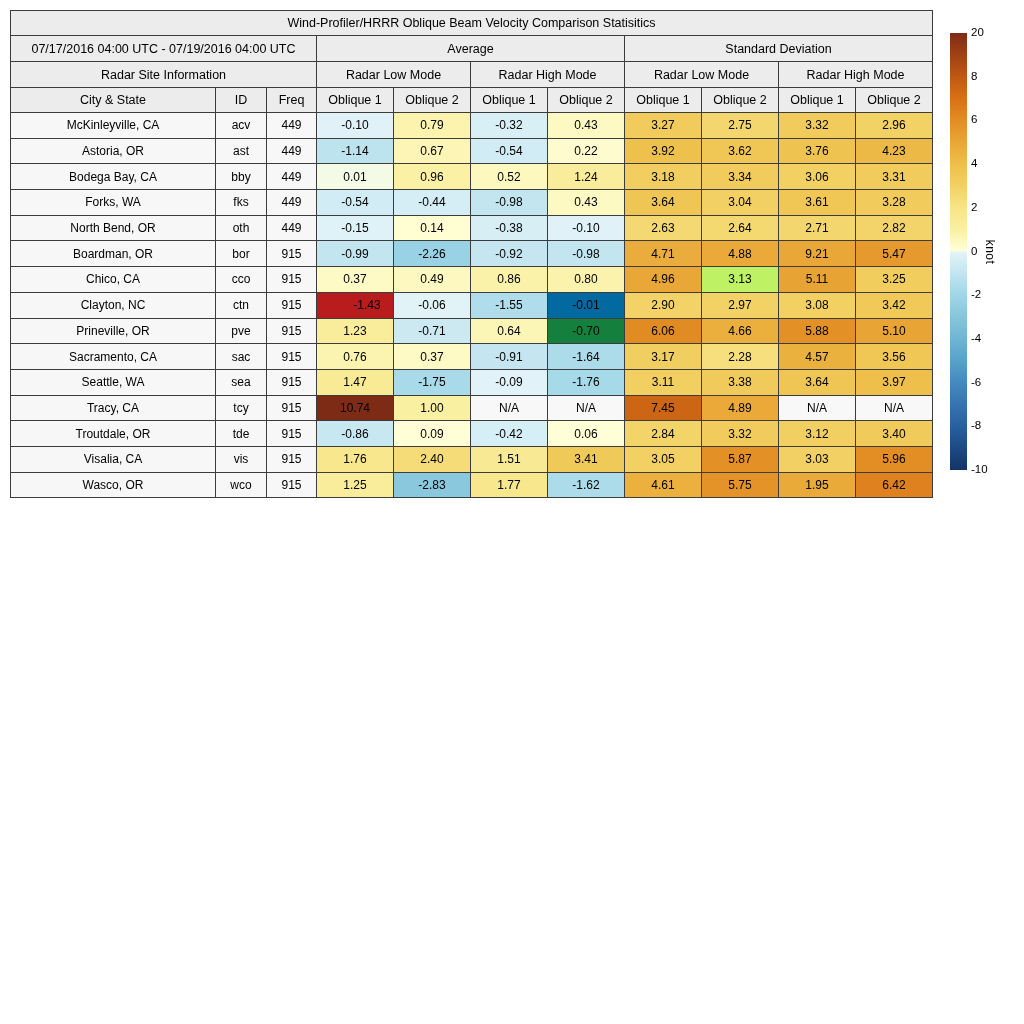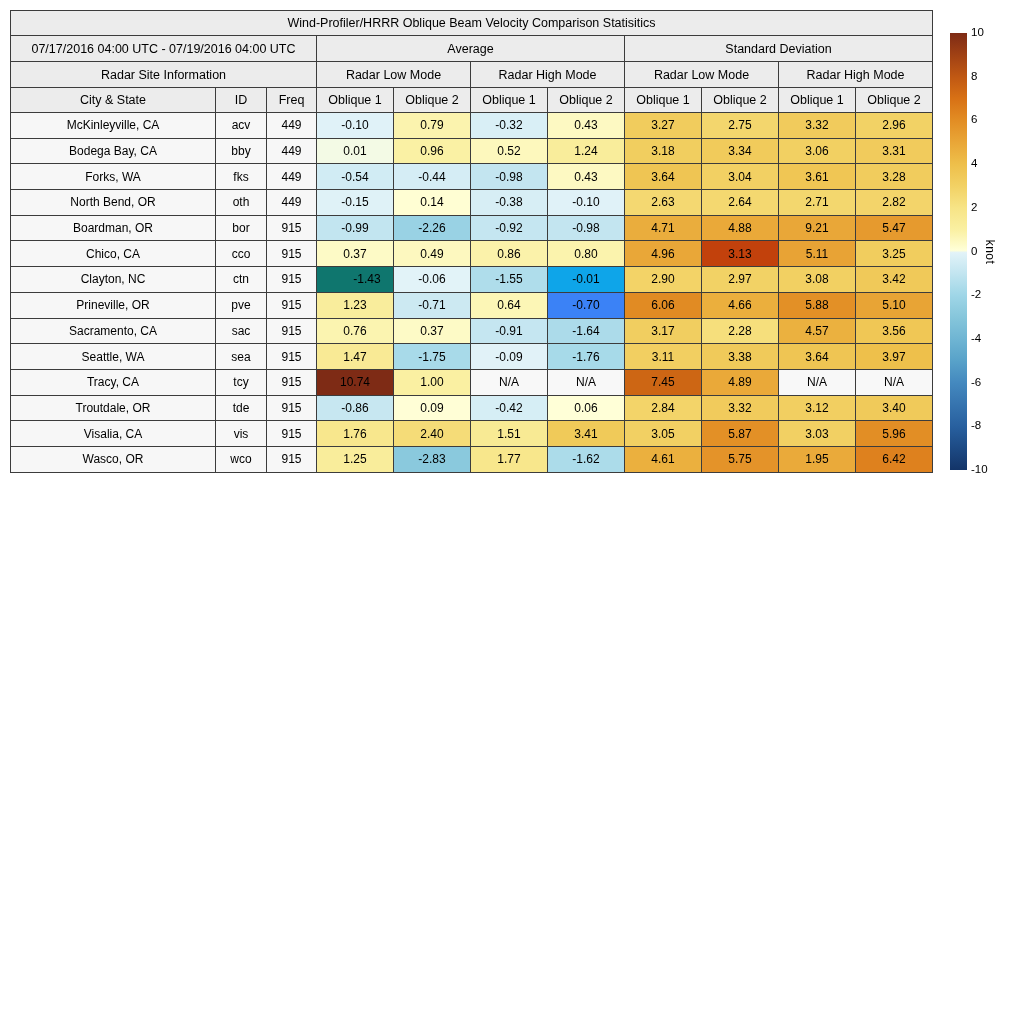--- a/index.html
+++ b/index.html
@@ -90,20 +90,33 @@
   <td style="background: rgb(224, 242, 248);">-0.10</td>
         <td style="background: rgb(251, 243, 174);">0.79</td>
         <td style="background: rgb(217, 239, 246);">-0.32</td>
         <td style="background: rgb(253, 249, 194);">0.43</td>
         <td style="background: rgb(241, 204, 93);">3.27</td>
         <td style="background: rgb(243, 214, 109);">2.75</td>
         <td style="background: rgb(241, 203, 92);">3.32</td>
         <td style="background: rgb(242, 210, 101);">2.96</td>
       </tr>
 
+  <tr>
+    <td class="city-cell">Astoria, OR</td>
+    <td class="id-cell">ast</td>
+    <td class="freq-cell">449</td>
+  <td style="background: rgb(189, 227, 239);">-1.14</td>
+        <td style="background: rgb(252, 245, 181);">0.67</td>
+        <td style="background: rgb(209, 236, 244);">-0.54</td>
+        <td style="background: rgb(254, 252, 206);">0.22</td>
+        <td style="background: rgb(238, 192, 76);">3.92</td>
+        <td style="background: rgb(240, 198, 84);">3.62</td>
+        <td style="background: rgb(239, 195, 80);">3.76</td>
+        <td style="background: rgb(237, 185, 70);">4.23</td>
+      </tr>
 
   <tr>
     <td class="city-cell">Bodega Bay, CA</td>
     <td class="id-cell">bby</td>
     <td class="freq-cell">449</td>
   <td style="background: rgb(243, 250, 229);">0.01</td>
         <td style="background: rgb(250, 241, 164);">0.96</td>
         <td style="background: rgb(253, 248, 189);">0.52</td>
         <td style="background: rgb(249, 237, 155);">1.24</td>
         <td style="background: rgb(241, 206, 95);">3.18</td>
@@ -156,47 +169,47 @@
 
   <tr>
     <td class="city-cell">Chico, CA</td>
     <td class="id-cell">cco</td>
     <td class="freq-cell">915</td>
   <td style="background: rgb(253, 250, 198);">0.37</td>
         <td style="background: rgb(253, 248, 191);">0.49</td>
         <td style="background: rgb(251, 242, 170);">0.86</td>
         <td style="background: rgb(251, 243, 173);">0.80</td>
         <td style="background: rgb(233, 167, 56);">4.96</td>
-        <td style="background: #c2410c;">3.13</td>
+        <td style="background: #bef264;">3.13</td>
         <td style="background: rgb(232, 163, 53);">5.11</td>
         <td style="background: rgb(241, 205, 94);">3.25</td>
       </tr>
 
   <tr>
     <td class="city-cell">Clayton, NC</td>
     <td class="id-cell">ctn</td>
     <td class="freq-cell">915</td>
-  <td style="background: #0f766e; padding-left: 24px;">-1.43</td>
+  <td style="background: #b91c1c; padding-left: 24px;">-1.43</td>
         <td style="background: rgb(226, 243, 248);">-0.06</td>
         <td style="background: rgb(175, 221, 235);">-1.55</td>
-        <td style="background: #0ea5e9;">-0.01</td>
+        <td style="background: #0369a1;">-0.01</td>
         <td style="background: rgb(243, 211, 103);">2.90</td>
         <td style="background: rgb(242, 210, 101);">2.97</td>
         <td style="background: rgb(242, 208, 98);">3.08</td>
         <td style="background: rgb(240, 201, 89);">3.42</td>
       </tr>
 
   <tr>
     <td class="city-cell">Prineville, OR</td>
     <td class="id-cell">pve</td>
     <td class="freq-cell">915</td>
   <td style="background: rgb(249, 237, 156);">1.23</td>
         <td style="background: rgb(204, 233, 242);">-0.71</td>
         <td style="background: rgb(252, 246, 182);">0.64</td>
-        <td style="background: #3b82f6; text-align: center;">-0.70</td>
+        <td style="background: #15803d; text-align: center;">-0.70</td>
         <td style="background: rgb(225, 139, 35);">6.06</td>
         <td style="background: rgb(235, 175, 61);">4.66</td>
         <td style="background: rgb(227, 144, 38);">5.88</td>
         <td style="background: rgb(232, 164, 53);">5.10</td>
       </tr>
 
   <tr>
     <td class="city-cell">Sacramento, CA</td>
     <td class="id-cell">sac</td>
     <td class="freq-cell">915</td>
@@ -278,21 +291,21 @@
         <td style="background: rgb(228, 147, 41);">5.75</td>
         <td style="background: rgb(234, 170, 58);">1.95</td>
         <td style="background: rgb(222, 129, 30);">6.42</td>
       </tr>
 </tbody>
 </table>
 
 <div class="colorbar-wrap">
   <div class="cb-gradient" style="background: linear-gradient(rgb(126, 43, 21) 0%, rgb(160, 65, 20) 5%, rgb(192, 88, 19) 10%, rgb(216, 113, 21) 15%, rgb(226, 141, 36) 20%, rgb(233, 166, 55) 25%, rgb(238, 191, 74) 30%, rgb(242, 209, 100) 35%, rgb(247, 228, 134) 40%, rgb(250, 240, 162) 45%, rgb(255, 255, 216) 49.75%, rgb(226, 243, 248) 50.25%, rgb(194, 229, 240) 55%, rgb(159, 214, 231) 60%, rgb(134, 198, 219) 65%, rgb(111, 181, 211) 70%, rgb(88, 162, 201) 75%, rgb(68, 137, 191) 80%, rgb(54, 116, 175) 85%, rgb(40, 96, 159) 90%, rgb(29, 74, 132) 95%, rgb(19, 52, 104) 100%);"></div>
   <div class="cb-ticks">
-      <div class="cb-tick-label" style="top: 0px;">10</div>
+      <div class="cb-tick-label" style="top: 0px;">20</div>
       <div class="cb-tick-label" style="top: 43.7px;">8</div>
       <div class="cb-tick-label" style="top: 87.4px;">6</div>
       <div class="cb-tick-label" style="top: 131.1px;">4</div>
       <div class="cb-tick-label" style="top: 174.8px;">2</div>
       <div class="cb-tick-label" style="top: 218.5px;">0</div>
       <div class="cb-tick-label" style="top: 262.2px;">-2</div>
       <div class="cb-tick-label" style="top: 305.9px;">-4</div>
       <div class="cb-tick-label" style="top: 349.6px;">-6</div>
       <div class="cb-tick-label" style="top: 393.3px;">-8</div>
       <div class="cb-tick-label" style="top: 437px;">-10</div>

